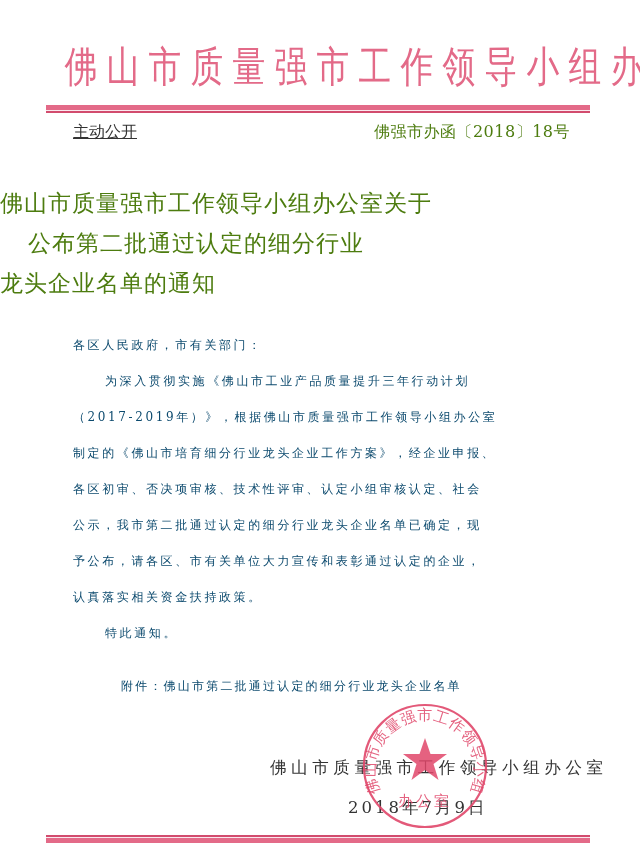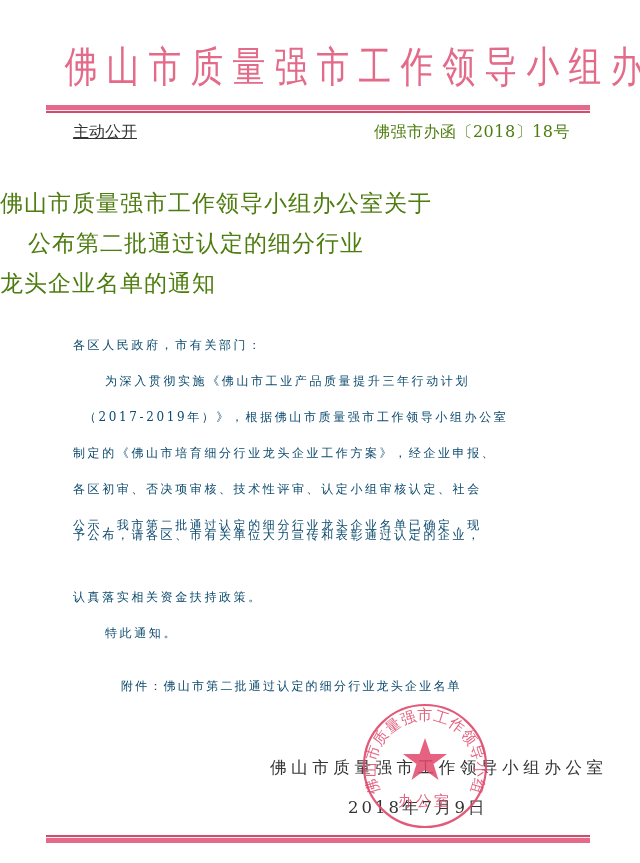--- a/index.html
+++ b/index.html
@@ -65,25 +65,25 @@
 
 <div class="abs meta-left">主动公开</div>
 <div class="abs meta-right">佛强市办函〔2018〕18号</div>
 
 <div class="abs title" style="top:188px;">佛山市质量强市工作领导小组办公室关于</div>
 <div class="abs title" style="top:228px;margin-left:28px;">公布第二批通过认定的细分行业</div>
 <div class="abs title" style="top:268px;">龙头企业名单的通知</div>
 
 <div class="abs body-line" style="top:337px;">各区人民政府，市有关部门：</div>
 <div class="abs body-line indent" style="top:373px;">为深入贯彻实施《佛山市工业产品质量提升三年行动计划</div>
-<div class="abs body-line" style="top:409px;margin-left:11px;">（2017-2019年）》，根据佛山市质量强市工作领导小组办公室</div>
+<div class="abs body-line" style="top:409px;">（2017-2019年）》，根据佛山市质量强市工作领导小组办公室</div>
 <div class="abs body-line" style="top:445px;">制定的《佛山市培育细分行业龙头企业工作方案》，经企业申报、</div>
 <div class="abs body-line" style="top:481px;text-align:right;">各区初审、否决项审核、技术性评审、认定小组审核认定、社会</div>
 <div class="abs body-line" style="top:517px;">公示，我市第二批通过认定的细分行业龙头企业名单已确定，现</div>
-<div class="abs body-line" style="top:527px;text-align:center;">予公布，请各区、市有关单位大力宣传和表彰通过认定的企业，</div>
+<div class="abs body-line" style="top:553px;text-align:center;">予公布，请各区、市有关单位大力宣传和表彰通过认定的企业，</div>
 <div class="abs body-line" style="top:589px;">认真落实相关资金扶持政策。</div>
 <div class="abs body-line indent" style="top:625px;">特此通知。</div>
 <div class="abs body-line indent" style="top:678px; letter-spacing:2.2px;margin-left:16px;">附件：佛山市第二批通过认定的细分行业龙头企业名单</div>
 
 <div class="abs sig">佛山市质量强市工作领导小组办公室</div>
 <div class="abs date">2018年7月9日</div>
 
 <svg class="abs stamp" viewBox="0 0 128 128">
   <defs>
     <path id="ringPath" d="M 20 92 A 50 50 0 1 1 108 92"></path>

